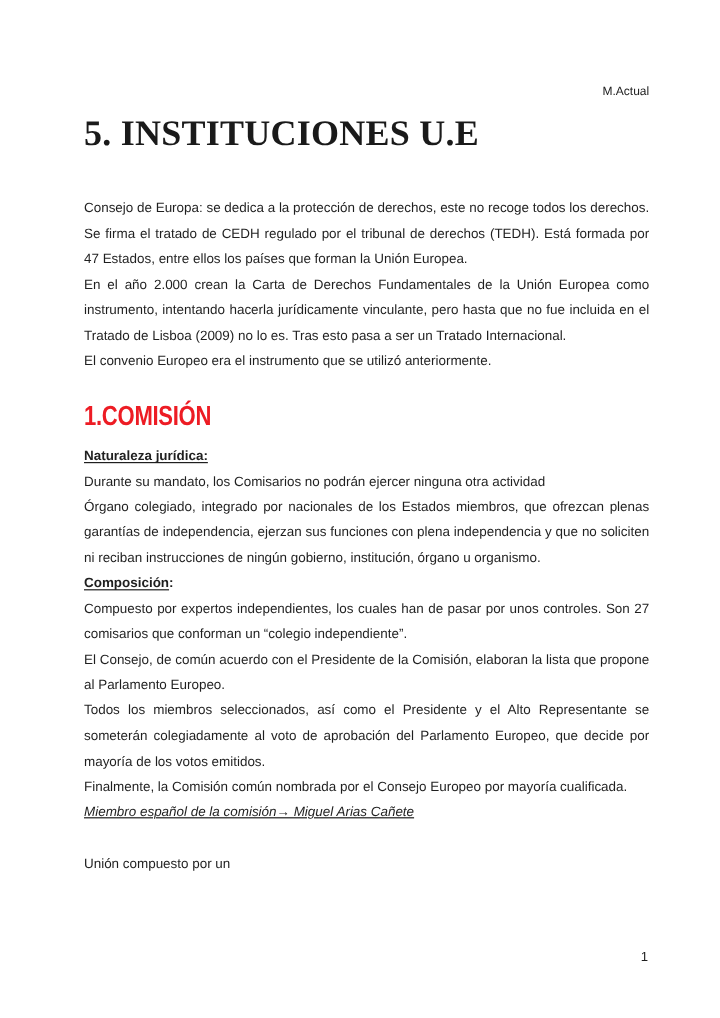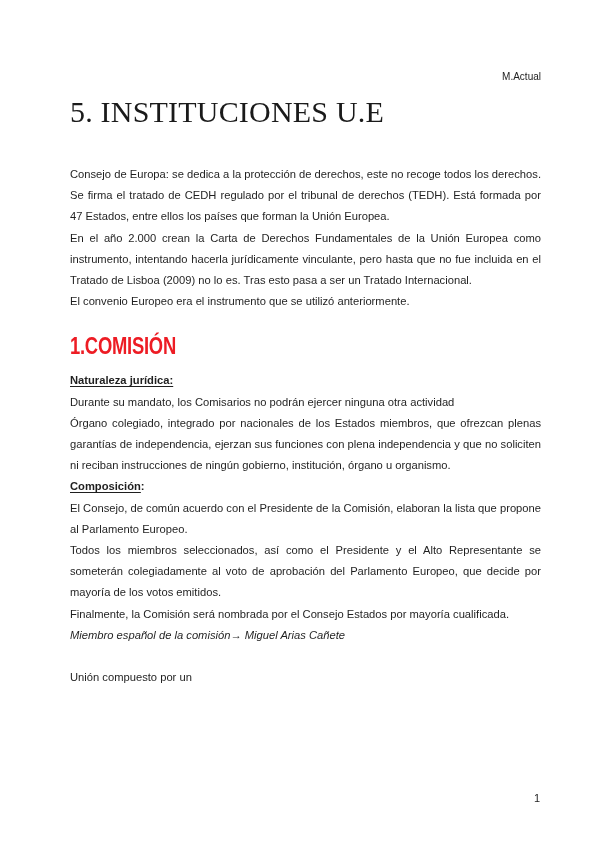--- a/index.html
+++ b/index.html
@@ -21,21 +21,21 @@
   .header-note {
     margin-top: 71px;
     text-align: right;
     font-size: 10px;
     line-height: 12px;
     color: #222222;
   }
   .doc-title {
     margin: 11px 0 34px 0;
     font-family: "Liberation Serif", serif;
-    font-weight: 400;
+    font-weight: 700;
     font-size: 30px;
     line-height: 36px;
     color: #1a1a1a;
     letter-spacing: 0.2px;
   }
   .body-text {
     margin: 0;
     font-size: 11.2px;
     line-height: 21.2px;
     text-align: justify;
@@ -53,20 +53,21 @@
   .bold-underline {
     font-weight: 700;
     text-decoration: underline;
     text-underline-offset: 2px;
   }
   .bold {
     font-weight: 700;
   }
   .italic {
     font-style: italic;
+    text-decoration: underline;
   }
   .bold-italic {
     font-weight: 700;
     font-style: italic;
   }
   .spacer-line {
     margin-top: 21.2px;
   }
   .page-number {
     position: absolute;
@@ -98,26 +99,27 @@
   </p>
 
   <p class="body-text">Durante su mandato, los Comisarios no podrán ejercer ninguna otra actividad</p>
 
   <p class="body-text">Órgano colegiado, integrado por nacionales de los Estados miembros, que ofrezcan plenas garantías de independencia, ejerzan sus funciones con plena independencia y que no soliciten ni reciban instrucciones de ningún gobierno, institución, órgano u organismo.</p>
 
   <p class="body-text">
     <span class="bold-underline">Composición</span><span class="bold">:</span>
   </p>
 
+  <p class="body-text">Compuesto por expertos independientes, los cuales han de pasar por unos controles. Son 27 comisarios que conforman un “colegio independiente”.</p>
 
   <p class="body-text">El Consejo, de común acuerdo con el Presidente de la Comisión, elaboran la lista que propone al Parlamento Europeo.</p>
 
   <p class="body-text">Todos los miembros seleccionados, así como el Presidente y el Alto Representante se someterán colegiadamente al voto de aprobación del Parlamento Europeo, que decide por mayoría de los votos emitidos.</p>
 
-  <p class="body-text">Finalmente, la Comisión será nombrada por el Consejo Estados por mayoría cualificada.</p>
+  <p class="body-text">Finalmente, la Comisión común nombrada por el Consejo Europeo por mayoría cualificada.</p>
 
   <p class="body-text italic">Miembro español de la comisión→  Miguel Arias Cañete</p>
 
   <p class="body-text spacer-line">Unión compuesto por un</p>
 
 
   <div class="page-number">1</div>
 
 </div>
 

